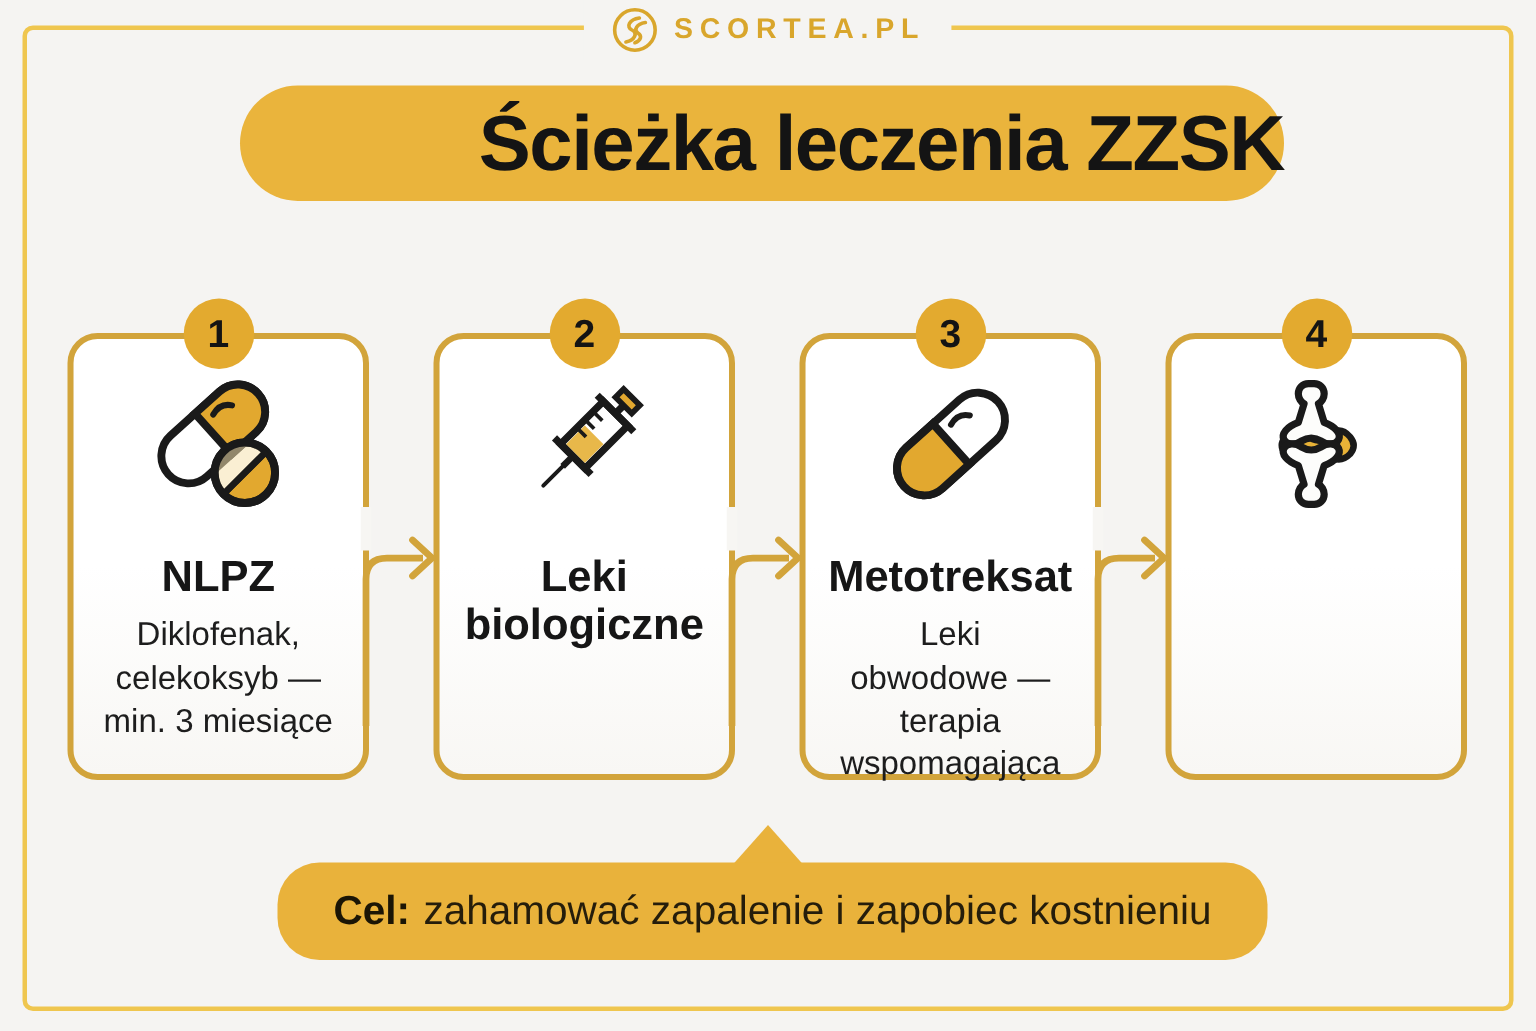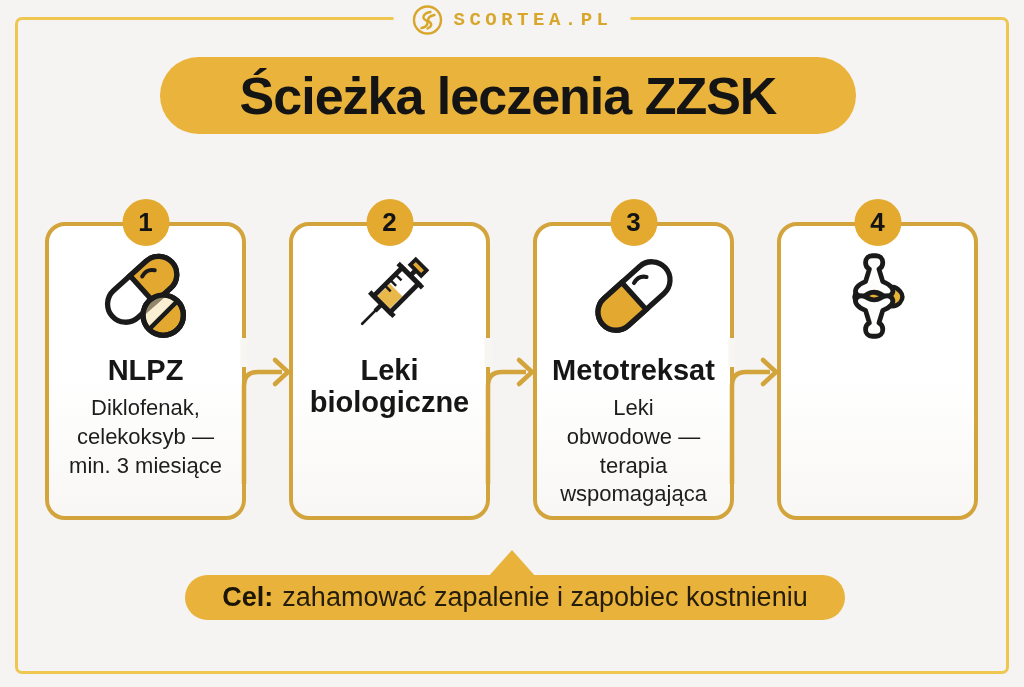--- a/index.html
+++ b/index.html
@@ -10,31 +10,31 @@
     margin:0 auto;
   }
   .frame{
     position:absolute;left:15px;top:17px;right:15px;bottom:13px;
     border:3px solid #EFC64F;border-radius:7px;
   }
   
   .logo{
     position:absolute;top:0;left:50%;transform:translateX(-50%);
     height:40px;display:flex;align-items:center;gap:10px;
-    background:#F5F4F2;padding:0 18px;z-index:3;font-family:Liberation Mono, monospace;
+    background:#F5F4F2;padding:0 18px;z-index:3;
   }
   .logo svg{display:block;}
   .brand-name{
     color:#D9A62C;font-size:19px;font-weight:700;letter-spacing:4.5px;
   }
   
   .title-pill{
     position:absolute;left:160px;top:57px;width:696px;height:77px;
     background:#EAB43C;border-radius:39px;
-    display:flex;align-items:center;justify-content:center;z-index:2;
+    display:flex;align-items:center;justify-content:flex-end;z-index:2;
   }
   .title-pill h1{
     margin:0;font-size:52px;font-weight:800;letter-spacing:-1px;
     color:#141414;white-space:nowrap;
   }
   
   .card{
     position:absolute;top:222px;width:201px;height:298px;
     background:linear-gradient(180deg,#FFFFFF 0%,#FFFFFF 52%,#F8F7F4 100%);
     border:4px solid #D2A43B;border-radius:20px;box-sizing:border-box;
@@ -42,33 +42,33 @@
   }
   .card-1{left:45px;} .card-2{left:289px;} .card-3{left:533px;} .card-4{left:777px;}
   .badge{
     position:absolute;top:-27px;left:50%;transform:translateX(-50%);
     width:47px;height:47px;border-radius:50%;background:#E3AA2F;
     display:flex;align-items:center;justify-content:center;
     font-size:26px;font-weight:800;color:#141414;z-index:2;
   }
   .step-icon{margin-top:24px;height:92px;display:flex;align-items:center;justify-content:center;}
   .card h2{
-    margin:12px 0 0 0;font-size:29px;line-height:1.12;font-weight:800;
+    margin:27px 0 0 0;font-size:29px;line-height:1.12;font-weight:800;
     color:#161616;white-space:pre-line;
   }
   .card p{
     margin:8px 6px 0 6px;font-size:22px;line-height:1.3;font-weight:400;
     color:#1d1d1d;white-space:pre-line;
   }
   
   .arrow{position:absolute;top:338px;width:56px;height:146px;z-index:1;}
   .arrow-1{left:238px;} .arrow-2{left:482px;} .arrow-3{left:726px;}
   
   .footer-banner{
-    position:absolute;left:185px;top:575px;width:660px;height:45px;
+    position:absolute;left:185px;top:575px;width:660px;height:65px;
     background:#E9B23B;border-radius:28px;
     display:flex;align-items:center;justify-content:center;z-index:2;
   }
   .footer-tail{
     position:absolute;left:488px;top:550px;width:0;height:0;
     border-left:24px solid transparent;border-right:24px solid transparent;
     border-bottom:27px solid #E9B23B;z-index:1;
   }
   .footer-banner .cel{font-size:27px;font-weight:800;color:#1b1505;margin-right:9px;}
   .footer-banner .cel-text{font-size:27px;font-weight:500;color:#251d0b;}

